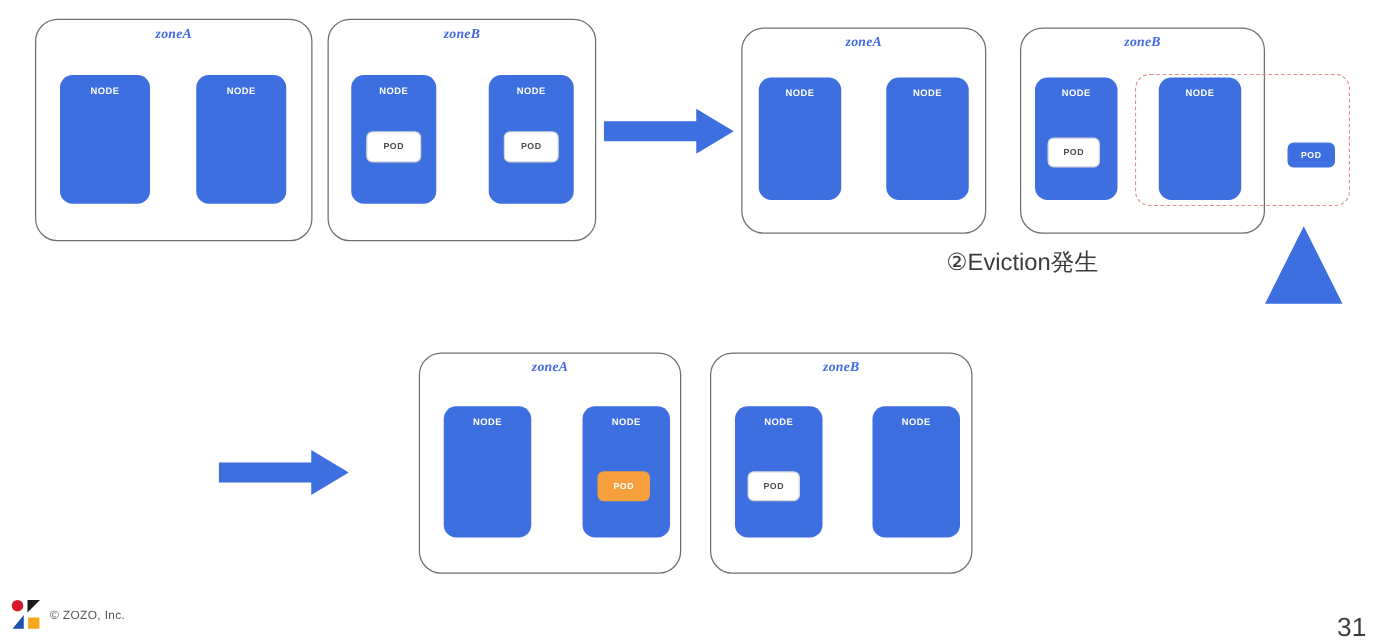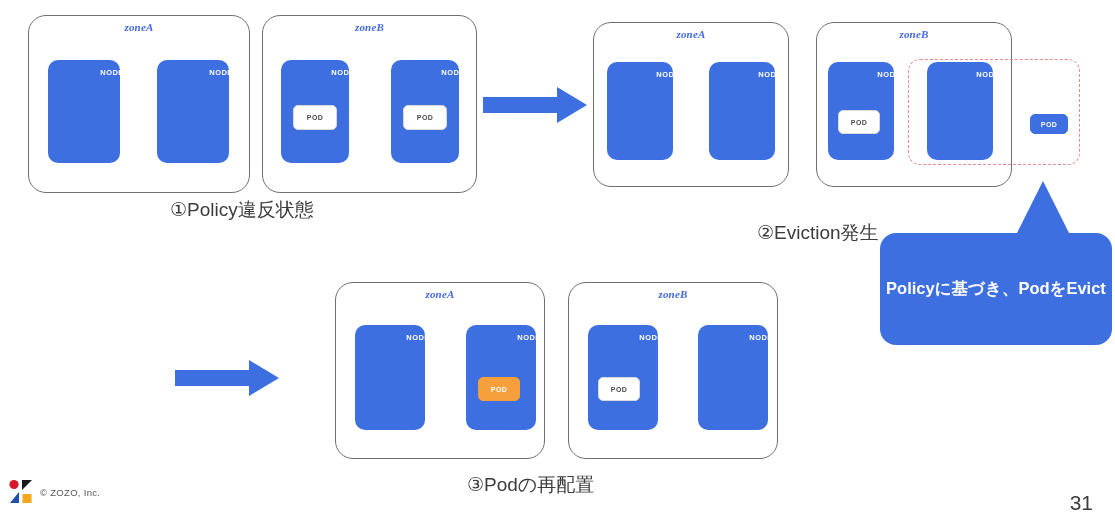--- a/index.html
+++ b/index.html
@@ -53,21 +53,20 @@
   .node-label {
     position: absolute;
     top: 8px;
     left: 0;
     width: 100%;
     text-align: center;
     font-size: 7.5px;
     font-weight: 600;
     letter-spacing: 0.4px;
     color: #ffffff;
-    padding-left: 28px;
   }
 
   
   .pod {
     position: absolute;
     box-sizing: border-box;
     display: flex;
     align-items: center;
     justify-content: center;
     border-radius: 5px;
@@ -196,21 +195,20 @@
   </div>
   <div class="node" style="left:281px; top:60px; width:68px; height:103px;">
     <div class="node-label">NODE</div>
   </div>
   <div class="pod white" style="left:293px; top:105px; width:44px; height:25px;">POD</div>
   <div class="node" style="left:391px; top:60px; width:68px; height:103px;">
     <div class="node-label">NODE</div>
   </div>
   <div class="pod white" style="left:403px; top:105px; width:44px; height:25px;">POD</div>
 
-  <div class="caption" style="left:170px; top:197px;">①Policy違反状態</div>
 
   <div class="arrow" style="left:483px; top:85px; width:105px; height:40px;">
     <svg width="105" height="40" viewBox="0 0 105 40">
       <polygon points="0,12 74,12 74,2 104,20 74,38 74,28 0,28" fill="#3D6FE0"></polygon>
     </svg>
   </div>
 
   <div class="zone" style="left:593px; top:22px; width:196px; height:165px;">
     <div class="zone-label">zoneA</div>
   </div>
@@ -229,26 +227,23 @@
   </div>
   <div class="pod white" style="left:838px; top:110px; width:42px; height:24px;">POD</div>
 
   <div class="evict-region" style="left:908px; top:59px; width:172px; height:106px;"></div>
 
   <div class="node" style="left:927px; top:62px; width:66px; height:98px;">
     <div class="node-label">NODE</div>
   </div>
   <div class="pod blue" style="left:1030px; top:114px; width:38px; height:20px;">POD</div>
 
-  <div class="caption" style="left:757px; top:197px;margin-top:23px;">②Eviction発生</div>
+  <div class="caption" style="left:757px; top:197px;">②Eviction発生</div>
 
   <div id="callout-tail"></div>
-  <div id="callout">
-    <div id="callout-text">Policyに基づき、PodをEvict</div>
-  </div>
 
   <div class="arrow" style="left:175px; top:358px; width:105px; height:40px;">
     <svg width="105" height="40" viewBox="0 0 105 40">
       <polygon points="0,12 74,12 74,2 104,20 74,38 74,28 0,28" fill="#3D6FE0"></polygon>
     </svg>
   </div>
 
   <div class="zone" style="left:335px; top:282px; width:210px; height:177px;">
     <div class="zone-label">zoneA</div>
   </div>
@@ -264,21 +259,20 @@
     <div class="zone-label">zoneB</div>
   </div>
   <div class="node" style="left:588px; top:325px; width:70px; height:105px;">
     <div class="node-label">NODE</div>
   </div>
   <div class="pod white" style="left:598px; top:377px; width:42px; height:24px;">POD</div>
   <div class="node" style="left:698px; top:325px; width:70px; height:105px;">
     <div class="node-label">NODE</div>
   </div>
 
-  <div class="caption" style="left:467px; top:472px;">③Podの再配置</div>
 
   <div id="footer-logo">
     <svg width="26" height="26" viewBox="0 0 26 26">
       <circle cx="6" cy="5.5" r="4.6" fill="#D7182A"></circle>
       <polygon points="14,1 24,1 14,11" fill="#1A1A1A"></polygon>
       <polygon points="2,24 11,24 11,13" fill="#1F4FA8"></polygon>
       <rect x="14.5" y="15" width="9" height="9" fill="#F5A81C"></rect>
     </svg>
   </div>
   <div id="footer-copy">© ZOZO, Inc.</div>

